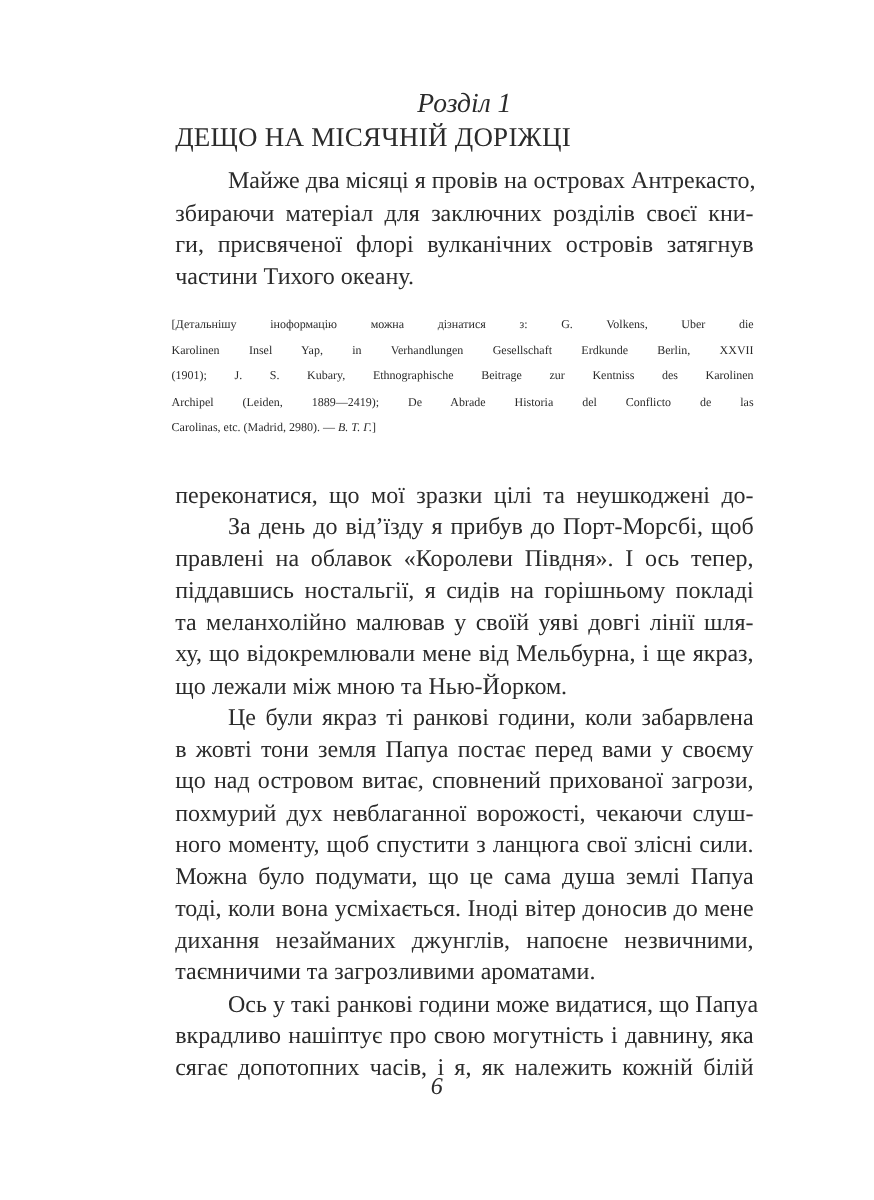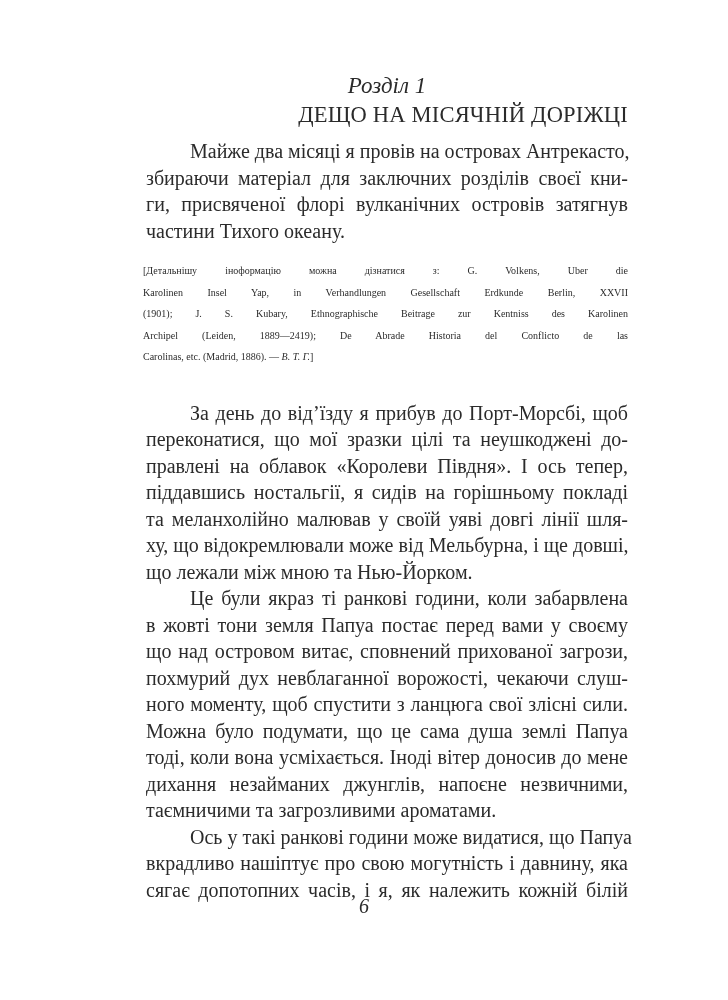--- a/index.html
+++ b/index.html
@@ -23,21 +23,21 @@
     }
     .chapter-label {
       text-align: center;
       font-style: italic;
       font-family: Liberation Serif, serif;
       font-size: 23px;
       line-height: 28px;
       margin: 0;
     }
     .chapter-title {
-      text-align: right;
+      text-align: left;
       font-family: "Liberation Serif", "DejaVu Serif", serif;
       font-size: 22.5px;
       line-height: 30px;
       margin: 0 0 8px 0;
       font-weight: normal;
       letter-spacing: 0.2px;
     }
     .para {
       font-family: "Liberation Serif", "DejaVu Serif", serif;
       font-size: 20px;
@@ -102,32 +102,32 @@
     <span class="ln">збираючи матеріал для заключних розділів своєї кни-</span>
     <span class="ln">ги, присвяченої флорі вулканічних островів затягнув</span>
     <span class="ln last">частини Тихого океану.</span>
   </p>
 
   <div class="note">
     <span class="ln">[Детальнішу іноформацію можна дізнатися з: G. Volkens, Uber die</span>
     <span class="ln">Karolinen Insel Yap, in Verhandlungen Gesellschaft Erdkunde Berlin, XXVII</span>
     <span class="ln">(1901); J. S. Kubary, Ethnographische Beitrage zur Kentniss des Karolinen</span>
     <span class="ln">Archipel (Leiden, 1889—2419); De Abrade Historia del Conflicto de las</span>
-    <span class="ln last"><span>Carolinas, etc. (Madrid, 1886). — </span><i>В. Т. Г.</i><span>]</span></span>
+    <span class="ln last"><span>Carolinas, etc. (Madrid, 2980). — </span><i>В. Т. Г.</i><span>]</span></span>
   </div>
 
   <div class="gap-large"></div>
 
   <p class="para">
+    <span class="ln">переконатися, що мої зразки цілі та неушкоджені до-</span>
     <span class="ln first">За день до від’їзду я прибув до Порт-Морсбі, щоб</span>
-    <span class="ln">переконатися, що мої зразки цілі та неушкоджені до-</span>
     <span class="ln">правлені на облавок «Королеви Півдня». І ось тепер,</span>
     <span class="ln">піддавшись ностальгії, я сидів на горішньому покладі</span>
     <span class="ln">та меланхолійно малював у своїй уяві довгі лінії шля-</span>
-    <span class="ln">ху, що відокремлювали може від Мельбурна, і ще довші,</span>
+    <span class="ln">ху, що відокремлювали мене від Мельбурна, і ще якраз,</span>
     <span class="ln last">що лежали між мною та Нью-Йорком.</span>
   </p>
 
   <p class="para">
     <span class="ln first">Це були якраз ті ранкові години, коли забарвлена</span>
     <span class="ln">в жовті тони земля Папуа постає перед вами у своєму</span>
     <span class="ln">що над островом витає, сповнений прихованої загрози,</span>
     <span class="ln">похмурий дух невблаганної ворожості, чекаючи слуш-</span>
     <span class="ln">ного моменту, щоб спустити з ланцюга свої злісні сили.</span>
     <span class="ln">Можна було подумати, що це сама душа землі Папуа</span>

